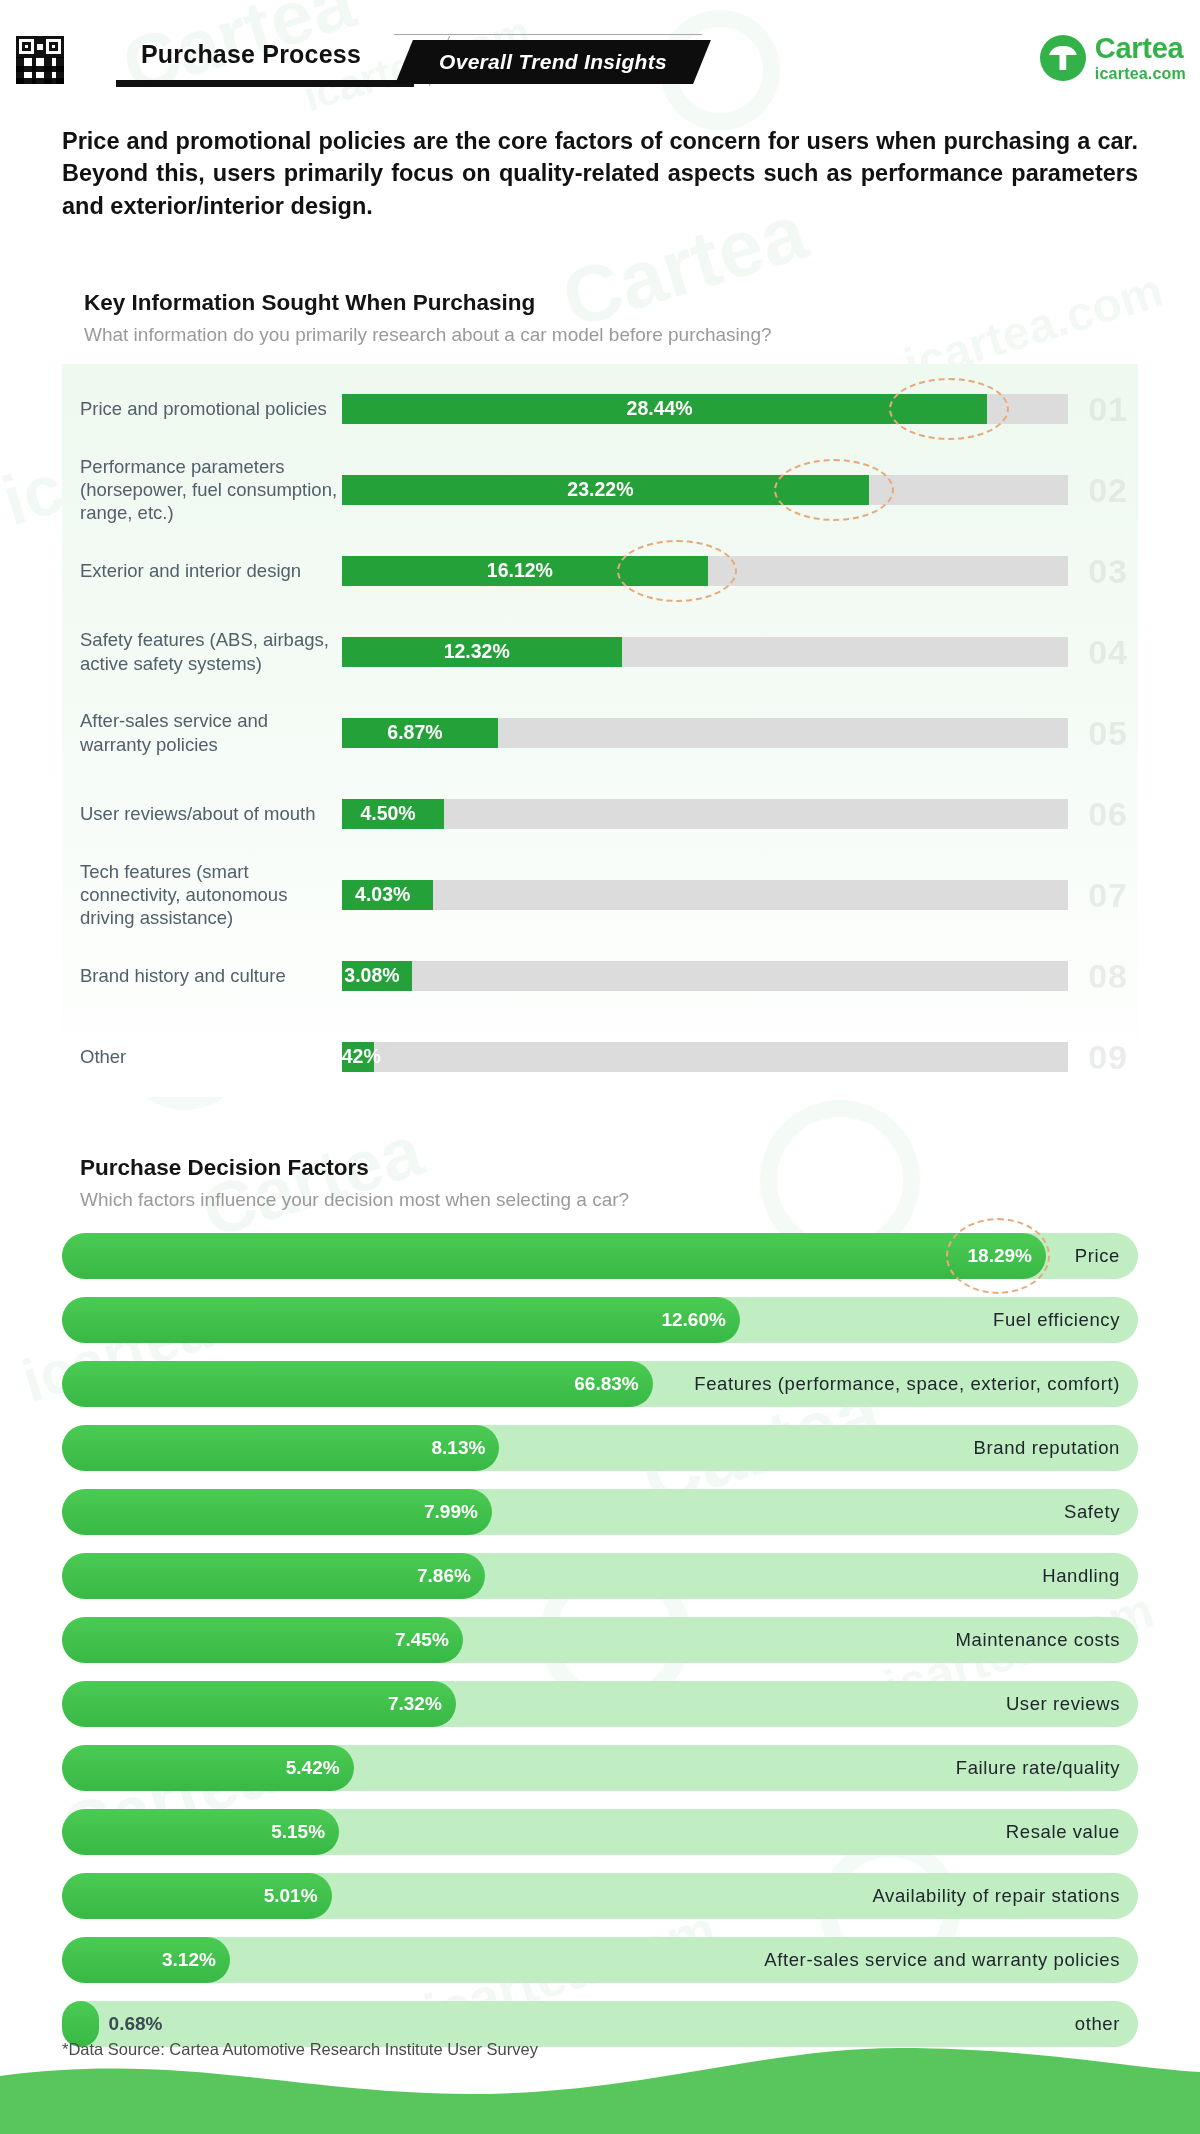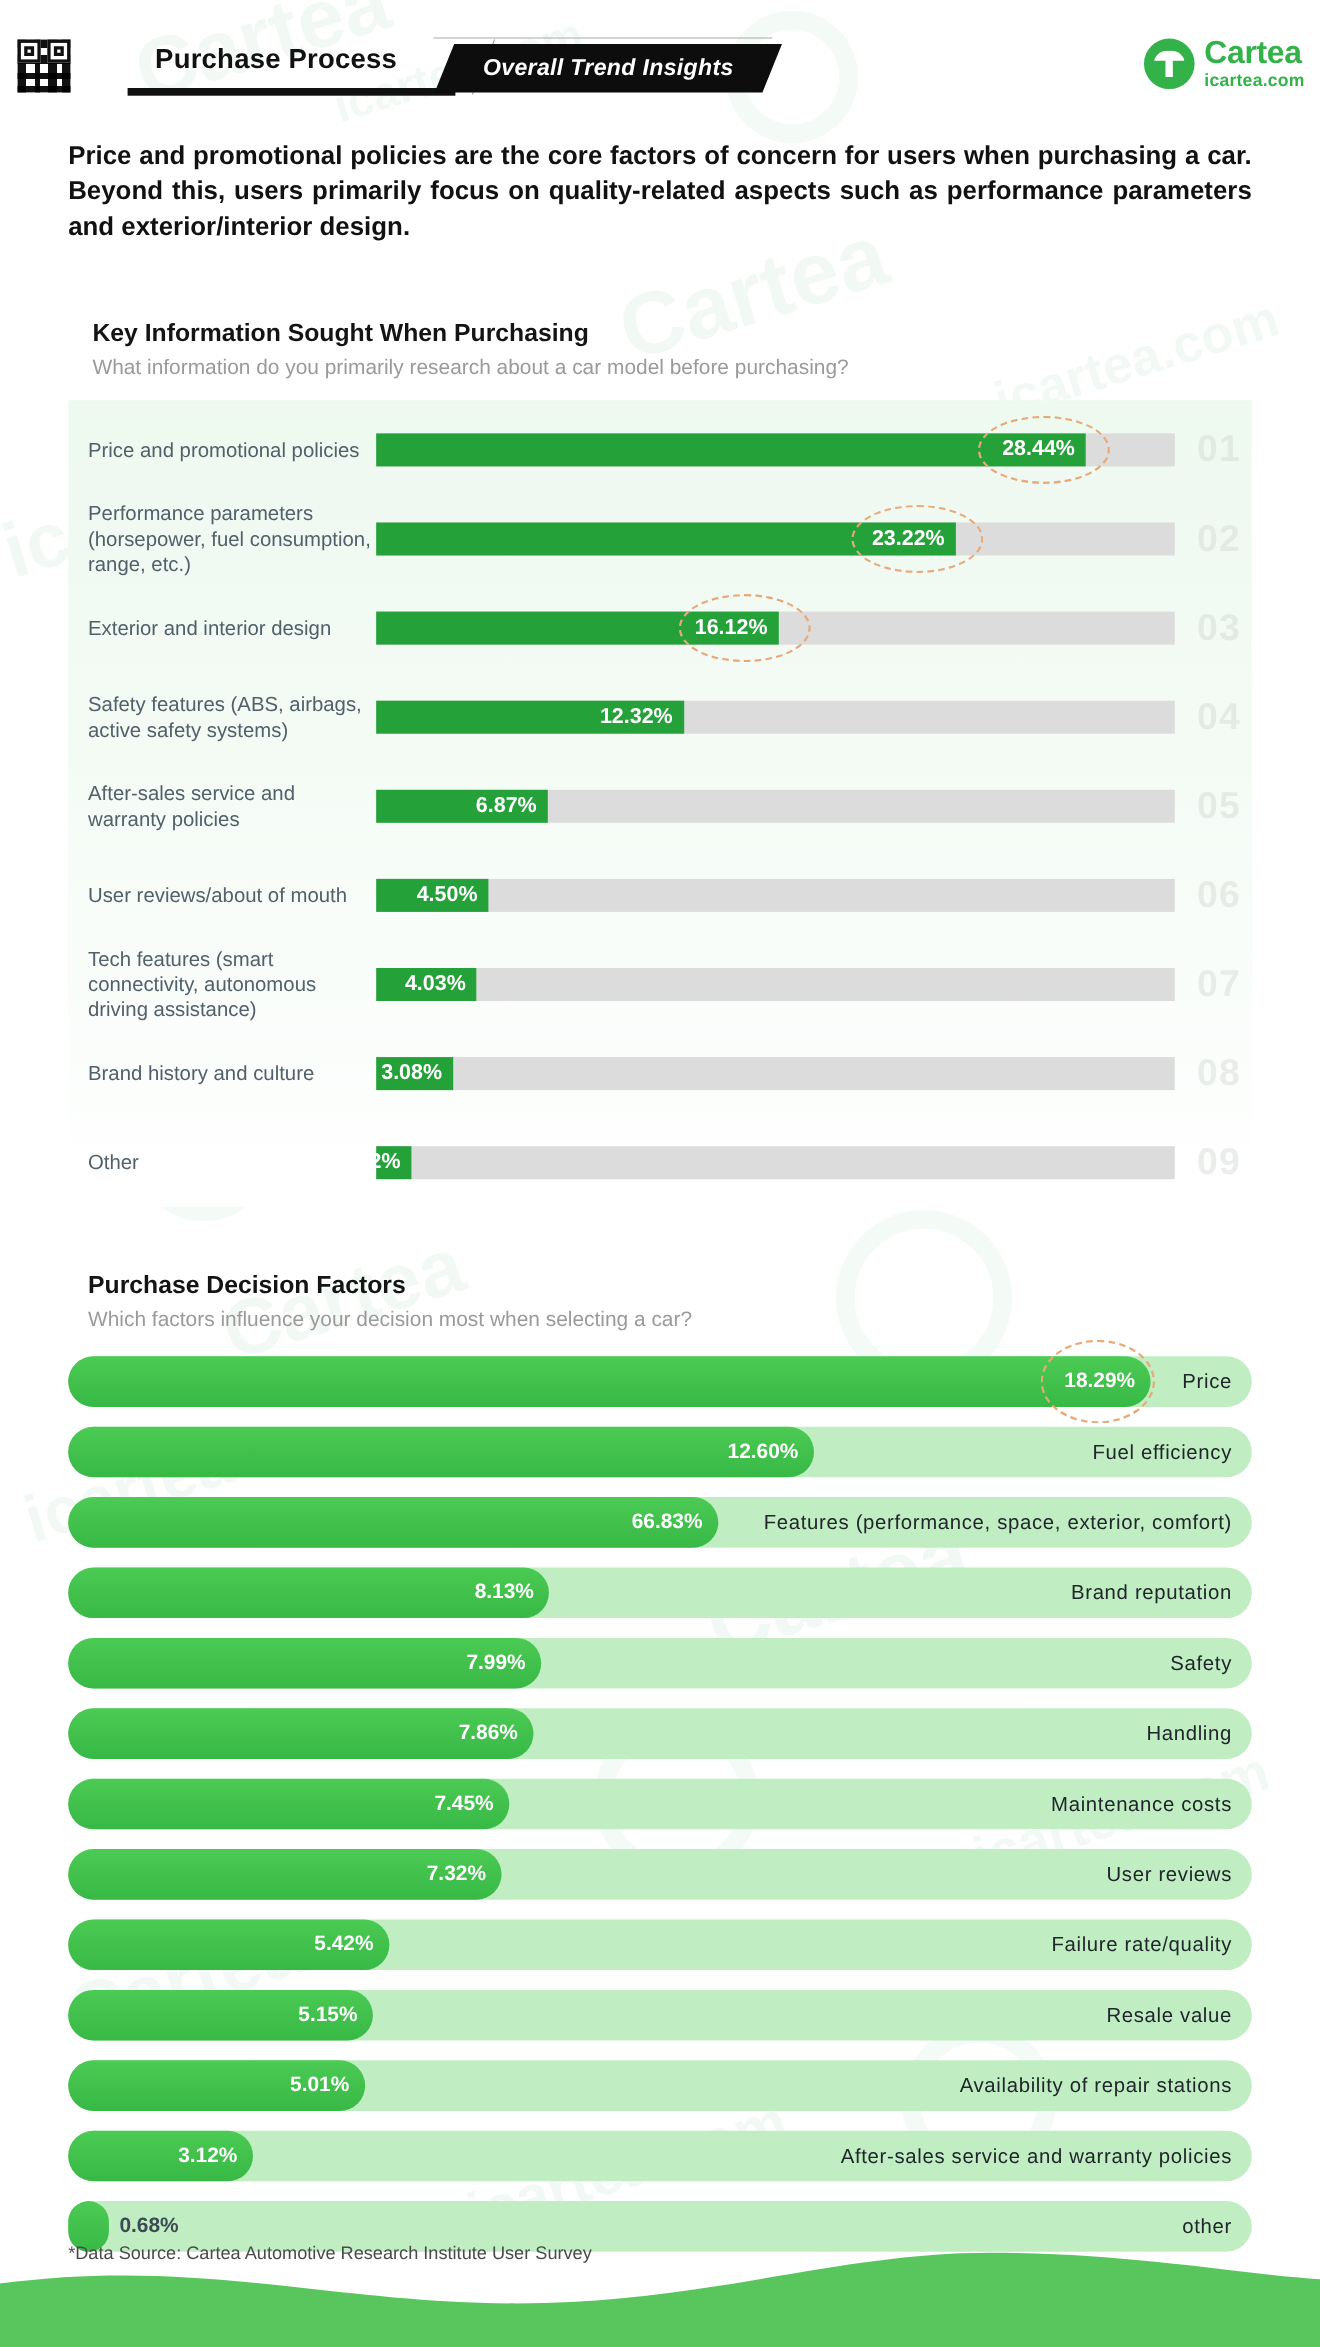--- a/index.html
+++ b/index.html
@@ -192,21 +192,21 @@
   .c1-track {
     position: relative;
     flex: 1 1 auto;
     height: 30px;
     background: #dcdcdc;
     margin-right: 70px;
   }
   .c1-fill {
     position: absolute; left: 0; top: 0; bottom: 0;
     background: #25a13a;
-    display: flex; align-items: center; justify-content: flex-end;
+    display: flex; align-items: center; justify-content: center;
   }
   .c1-val {
     color: #ffffff;
     font-size: 19.5px;
     font-weight: 700;
     padding-right: 10px;
     white-space: nowrap;
   }
   .c1-rank {
     position: absolute;

